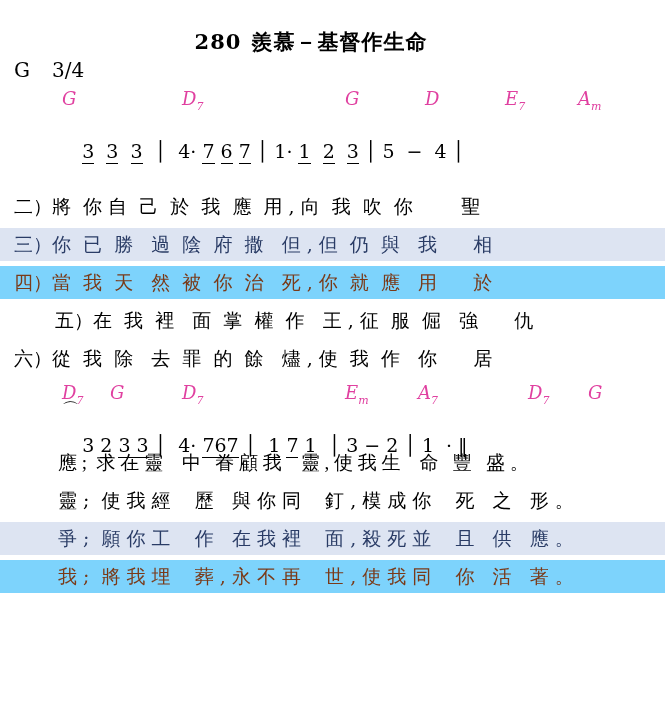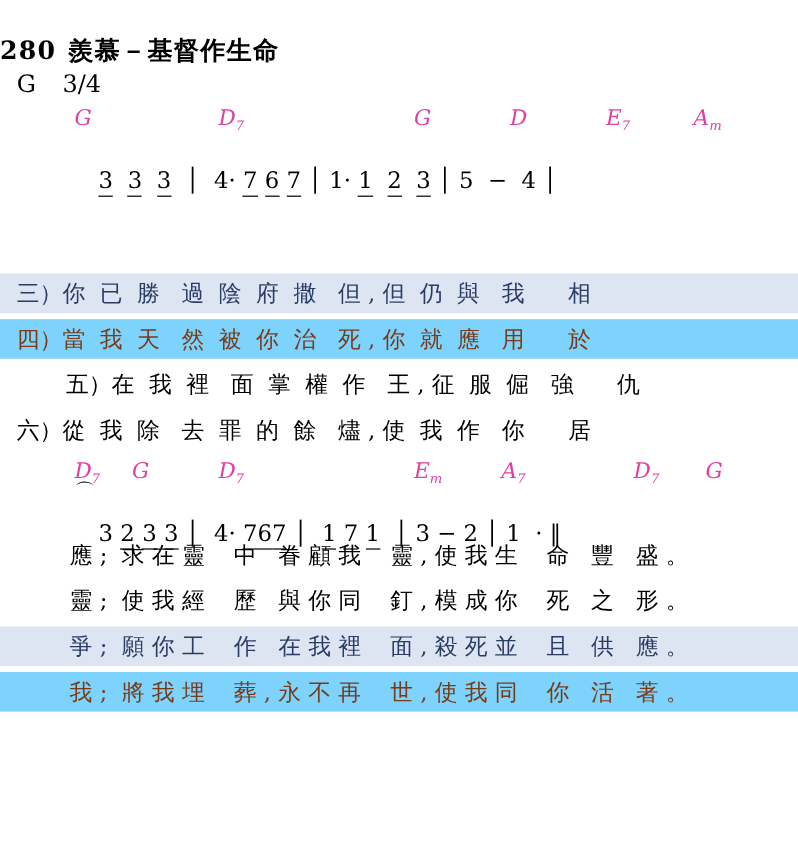--- a/index.html
+++ b/index.html
@@ -10,20 +10,21 @@
     color:#000;
     position:relative;
     overflow:hidden;
   }
   .page{position:relative;width:665px;height:707px;}
 
   
   .title{
     position:absolute;
     top:28px;left:0;width:622px;
+    text-align:center;
     font-family:"DejaVu Serif","Liberation Serif",serif;
     font-weight:bold;
     font-size:21px;
     letter-spacing:1px;
   }
   .title .num{margin-right:10px;}
 
   
   .keysig{
     position:absolute;
@@ -94,20 +95,23 @@
     <span class="chord abs" style="left:345px;top:0;">G</span>
     <span class="chord abs" style="left:425px;top:0;">D</span>
     <span class="chord abs" style="left:505px;top:0;">E<sub>7</sub></span>
     <span class="chord abs" style="left:578px;top:0;">A<sub>m</sub></span>
   </div>
 
   <div class="abs notes" style="top:118px;left:58px;">
     <span class="u1">3</span>&nbsp;&nbsp;<span class="u1">3</span>&nbsp;&nbsp;<span class="u1">3</span>&nbsp;&nbsp;│&nbsp;&nbsp;4·&nbsp;<span class="u1">7</span>&nbsp;<span class="u1">6</span>&nbsp;<span class="u1">7</span>&nbsp;│&nbsp;1·&nbsp;<span class="u1">1</span>&nbsp;&nbsp;<span class="u1">2</span>&nbsp;&nbsp;<span class="u1">3</span>&nbsp;│&nbsp;5&nbsp;&nbsp;−&nbsp;&nbsp;4&nbsp;│
   </div>
 
+  <div class="lyricrow" style="top:190px;">
+    <span class="txt">二）將  你 自  己  於  我  應  用 , 向  我  吹  你        聖</span>
+  </div>
   <div class="lyricrow hl-blue" style="top:228px;text-align:right;">
     <span class="txt">三）你  已  勝   過  陰  府  撒   但 , 但  仍  與   我      相</span>
   </div>
   <div class="lyricrow hl-peach" style="top:266px;">
     <span class="txt">四）當  我  天   然  被  你  治   死 , 你  就  應   用      於</span>
   </div>
   <div class="lyricrow" style="top:304px;margin-left:41px;">
     <span class="txt">五）在  我  裡   面  掌  權  作   王 , 征  服  倔   強      仇</span>
   </div>
   <div class="lyricrow" style="top:342px;">
@@ -123,21 +127,21 @@
     <span class="chord abs" style="left:528px;top:0;">D<sub>7</sub></span>
     <span class="chord abs" style="left:588px;top:0;">G</span>
   </div>
 
   <div class="slur" style="top:398px;left:62px;">⌒</div>
 
   <div class="abs notes" style="top:412px;left:58px;">
     3&nbsp;<span class="u1">2</span>&nbsp;<span class="u1">3</span>&nbsp;<span class="u1">3</span>&nbsp;│&nbsp;&nbsp;4·&nbsp;<span class="u1">7</span><span class="u1">6</span><span class="u1">7</span>&nbsp;│&nbsp;&nbsp;<span class="u1">1</span>&nbsp;<span class="u1">7</span>&nbsp;<span class="u1">1</span>&nbsp;&nbsp;│&nbsp;3&nbsp;−&nbsp;2&nbsp;│&nbsp;1&nbsp;&nbsp;·&nbsp;‖
   </div>
 
-  <div class="lyricrow" style="top:446px;">
+  <div class="lyricrow" style="top:446px;font-family:Liberation Serif, serif;">
     <span class="txt" style="left:58px;">應 ;  求 在 靈    中   眷 顧 我    靈 , 使 我 生    命   豐   盛 。</span>
   </div>
   <div class="lyricrow" style="top:484px;">
     <span class="txt" style="left:58px;">靈 ;  使 我 經    歷   與 你 同    釘 , 模 成 你    死   之   形 。</span>
   </div>
   <div class="lyricrow hl-blue" style="top:522px;">
     <span class="txt" style="left:58px;">爭 ;  願 你 工    作   在 我 裡    面 , 殺 死 並    且   供   應 。</span>
   </div>
   <div class="lyricrow hl-peach" style="top:560px;">
     <span class="txt" style="left:58px;">我 ;  將 我 埋    葬 , 永 不 再    世 , 使 我 同    你   活   著 。</span>

